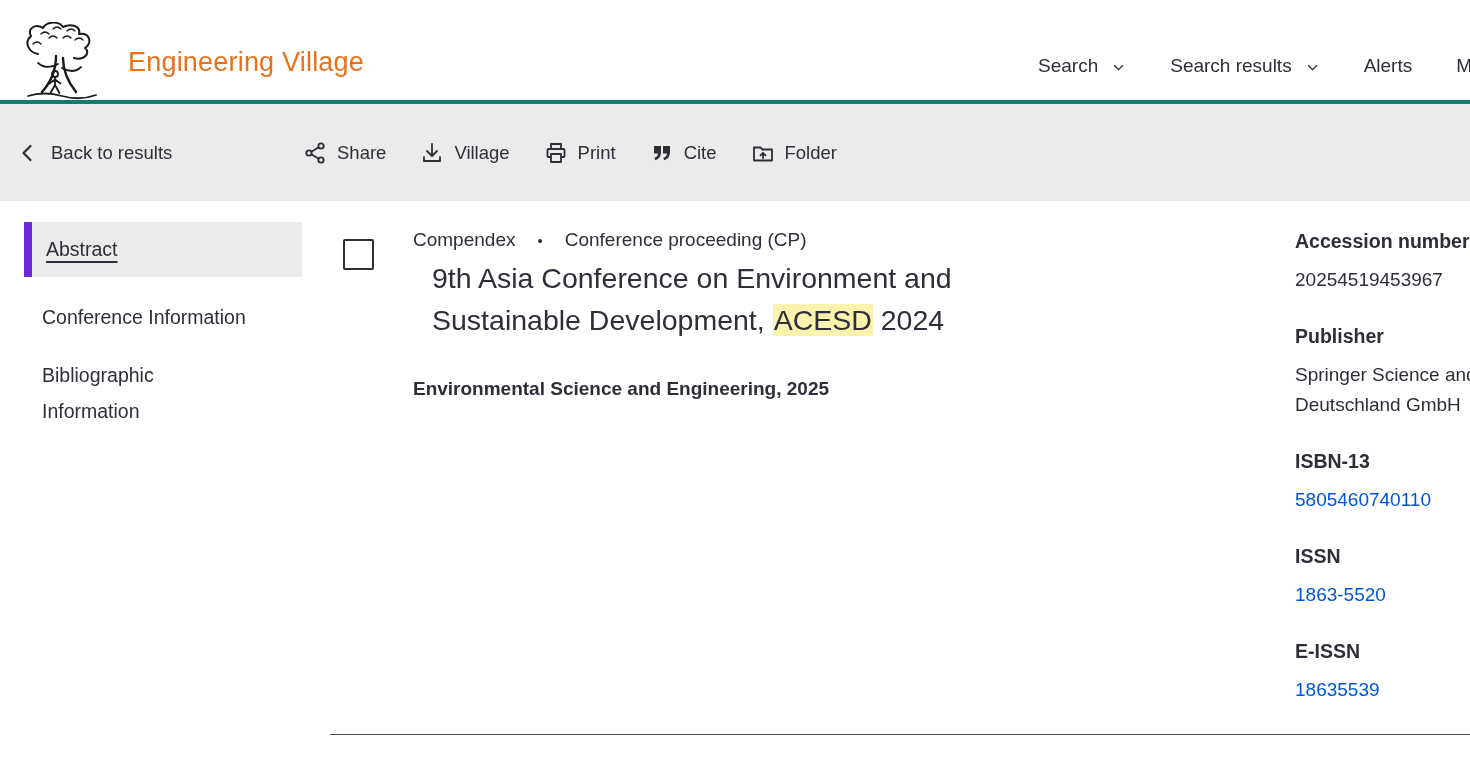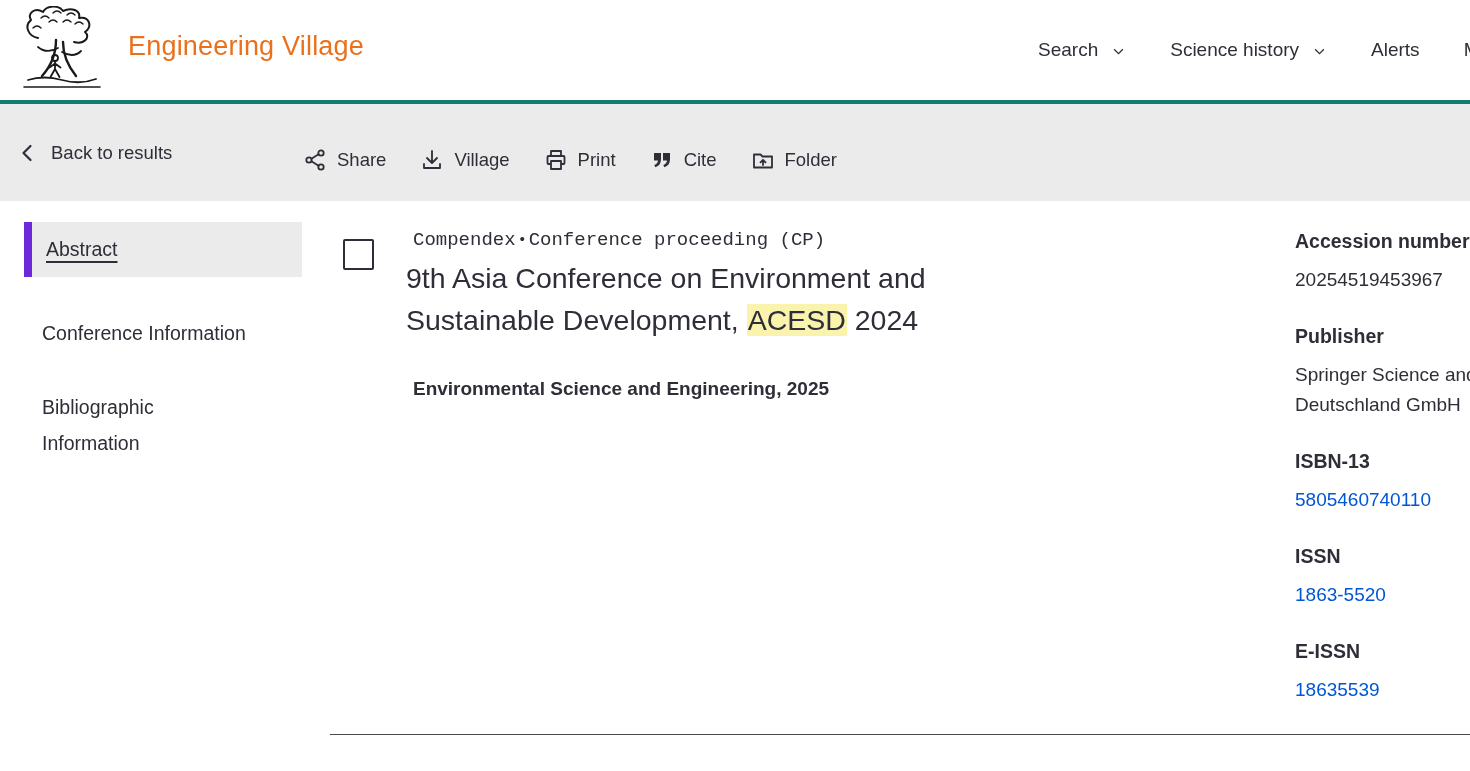--- a/index.html
+++ b/index.html
@@ -1,47 +1,47 @@
 <!DOCTYPE html>
 <html><head>
 <meta charset="utf-8">
 <style>
   * { margin: 0; padding: 0; box-sizing: border-box; }
   html, body { width: 1470px; height: 771px; overflow: hidden; background: #fff; }
   body { font-family: "Liberation Sans", "DejaVu Sans", sans-serif; color: #2e2e38; position: relative; }
 
   
-  .header { position: absolute; left: 0; top: 0; width: 1470px; height: 100px; background: #fff; }
+  .header { position: absolute; left: 0; top: 16px; width: 1470px; height: 100px; background: #fff; }
   .logo { position: absolute; left: 14px; top: 6px; width: 96px; height: 86px; }
   .brand { position: absolute; left: 128px; top: 31px; font-size: 27px; font-weight: 500; color: #E9711C; letter-spacing: 0.2px; }
   .topnav { position: absolute; left: 1038px; top: 0; height: 100px; display: flex; align-items: center; gap: 44px; white-space: nowrap; }
   .nav-item { display: flex; align-items: center; gap: 13px; font-size: 19px; color: #2e2e38; cursor: pointer; text-decoration: none; }
   .chev { width: 15px; height: 15px; stroke: #2e2e38; stroke-width: 2; fill: none; margin-top: 3px; }
   .teal-bar { position: absolute; left: 0; top: 100px; width: 1470px; height: 4px; background: #147b6f; }
 
   
   .toolbar { position: absolute; left: 0; top: 104px; width: 1470px; height: 97px; background: #ebebeb; }
   .back-link { position: absolute; left: 16px; top: 0; height: 100%; display: flex; align-items: center; gap: 11px; font-size: 18.5px; color: #2e2e38; text-decoration: none; cursor: pointer; justify-content: center; }
-  .actions { position: absolute; left: 303px; top: 0; height: 100%; display: flex; align-items: flex-start; gap: 34px; margin-top: 44px; }
+  .actions { position: absolute; left: 303px; top: 0; height: 100%; display: flex; align-items: center; gap: 34px; }
   .action { display: flex; align-items: center; gap: 10px; font-size: 18.5px; color: #2e2e38; text-decoration: none; cursor: pointer; }
   .icon { width: 24px; height: 24px; stroke: #2e2e38; stroke-width: 1.8; fill: none; stroke-linecap: round; stroke-linejoin: round; }
   .icon.filled { stroke: none; fill: #2e2e38; }
 
   
   .sidebar { position: absolute; left: 24px; top: 222px; width: 278px; }
   .side-item { font-size: 19.5px; color: #2e2e38; cursor: pointer; }
   .side-item.active { background: #ebebeb; border-left: 8px solid #6d28d9; padding: 16px 10px 16px 14px; }
   .side-item.active .lbl { text-decoration: underline; text-underline-offset: 5px; text-decoration-thickness: 1.5px; }
-  .side-item.plain { padding-left: 18px; margin-top: 38px; width: 230px; line-height: 36px; }
+  .side-item.plain { padding-left: 18px; margin-top: 22px; width: 230px; line-height: 36px; }
 
   
   .checkbox { position: absolute; left: 343px; top: 239px; width: 31px; height: 31px; border: 2.5px solid #2e2e38; border-radius: 2px; background: #fff; cursor: pointer; }
-  .meta { position: absolute; left: 413px; top: 229px; font-size: 19px; display: flex; align-items: center; gap: 2px; font-family: Liberation Mono, monospace; }
+  .meta { position: absolute; left: 413px; top: 229px; font-size: 19px; display: flex; align-items: center; gap: 22px; }
   .meta .dot { font-size: 15px; }
-  .title { position: absolute; left: 406px; top: 257px; width: 600px; font-size: 28.5px; font-weight: 400; line-height: 42px; color: #2e2e38; }
+  .title { position: absolute; left: 432px; top: 257px; width: 600px; font-size: 28.5px; font-weight: 400; line-height: 42px; color: #2e2e38; }
   .title mark { background: #f9f3ae; color: inherit; padding: 0 1px; }
   .source { position: absolute; left: 413px; top: 378px; font-size: 19px; }
   .source .journal { font-weight: 700; }
   .source .year { font-weight: 700; }
 
   
   .details { position: absolute; left: 1295px; top: 226px; width: 352px; }
   .detail-block { margin-bottom: 26px; }
   .detail-label { font-size: 19.5px; font-weight: 700; line-height: 30px; margin-bottom: 9px; white-space: nowrap; }
   .detail-value { font-size: 19px; line-height: 30px; color: #2e2e38; }
@@ -67,21 +67,21 @@
   </div>
   <div class="brand">Engineering Village</div>
   <nav class="topnav">
     <a class="nav-item">
       <span>Search</span>
       <svg class="chev" viewBox="0 0 24 24">
           <path d="M5 8.5l7 7 7-7"></path>
         </svg>
     </a>
     <a class="nav-item">
-      <span>Science history</span>
+      <span>Search results</span>
       <svg class="chev" viewBox="0 0 24 24">
           <path d="M5 8.5l7 7 7-7"></path>
         </svg>
     </a>
     <a class="nav-item">
       <span>Alerts</span>
     </a>
     <a class="nav-item">
       <span>More</span>
     </a>

